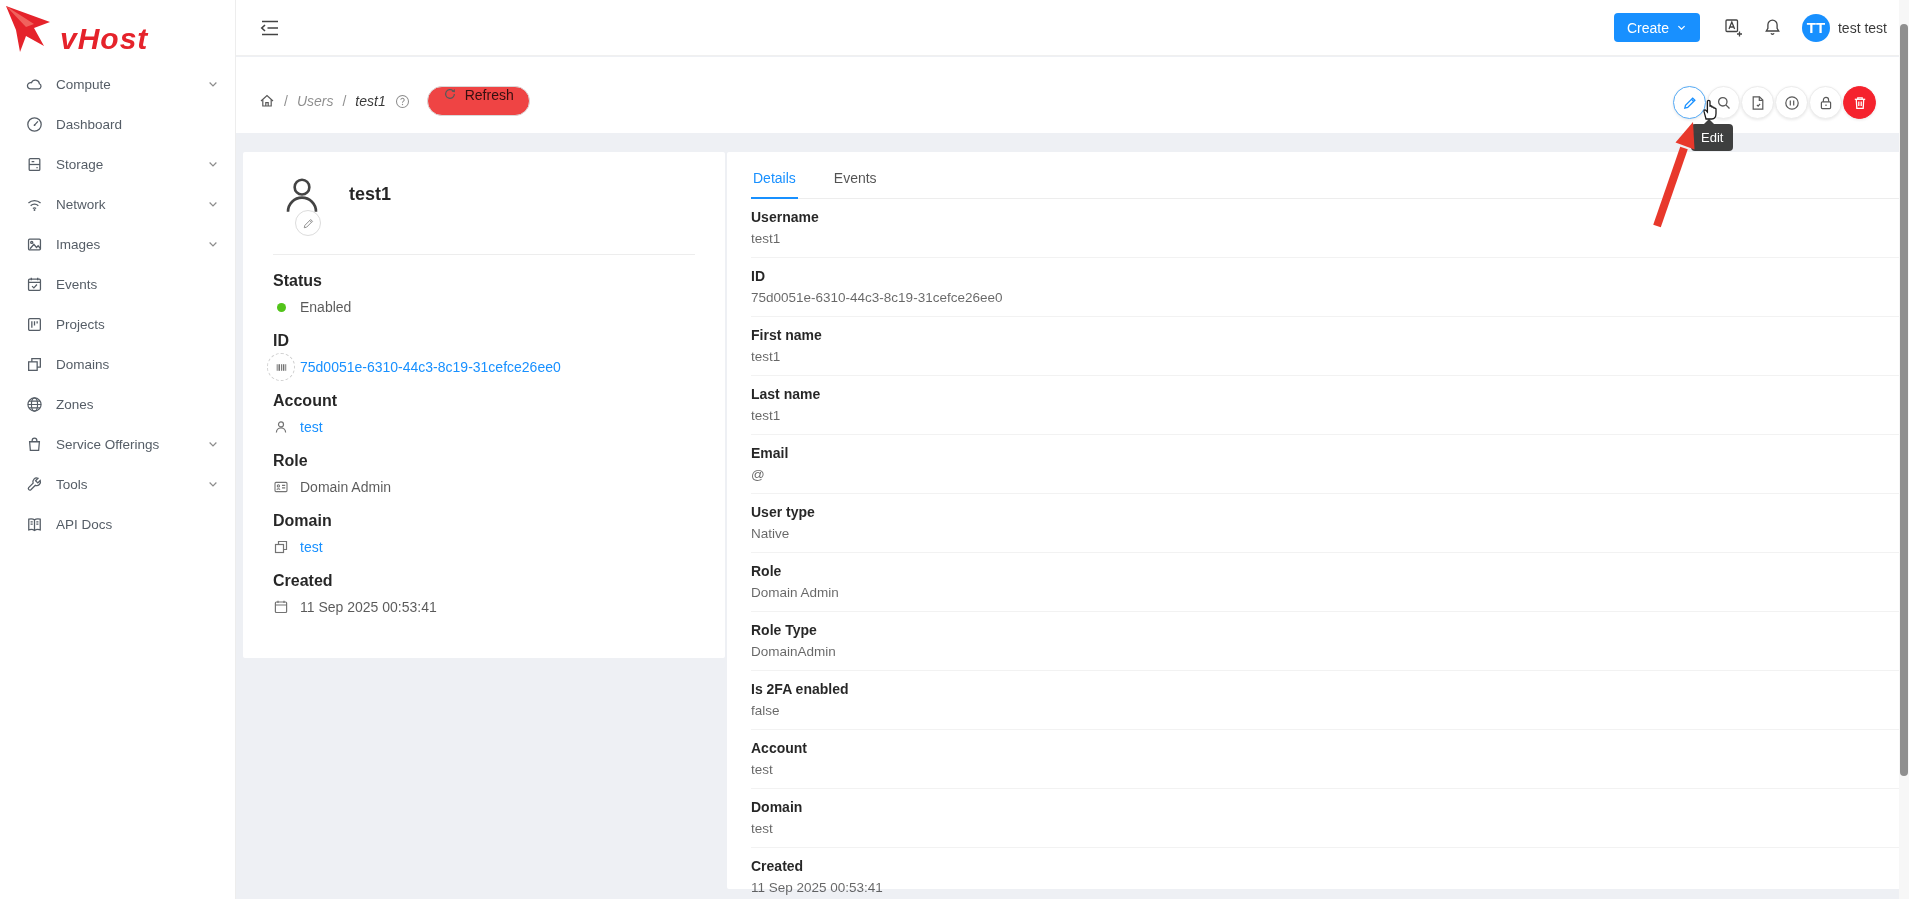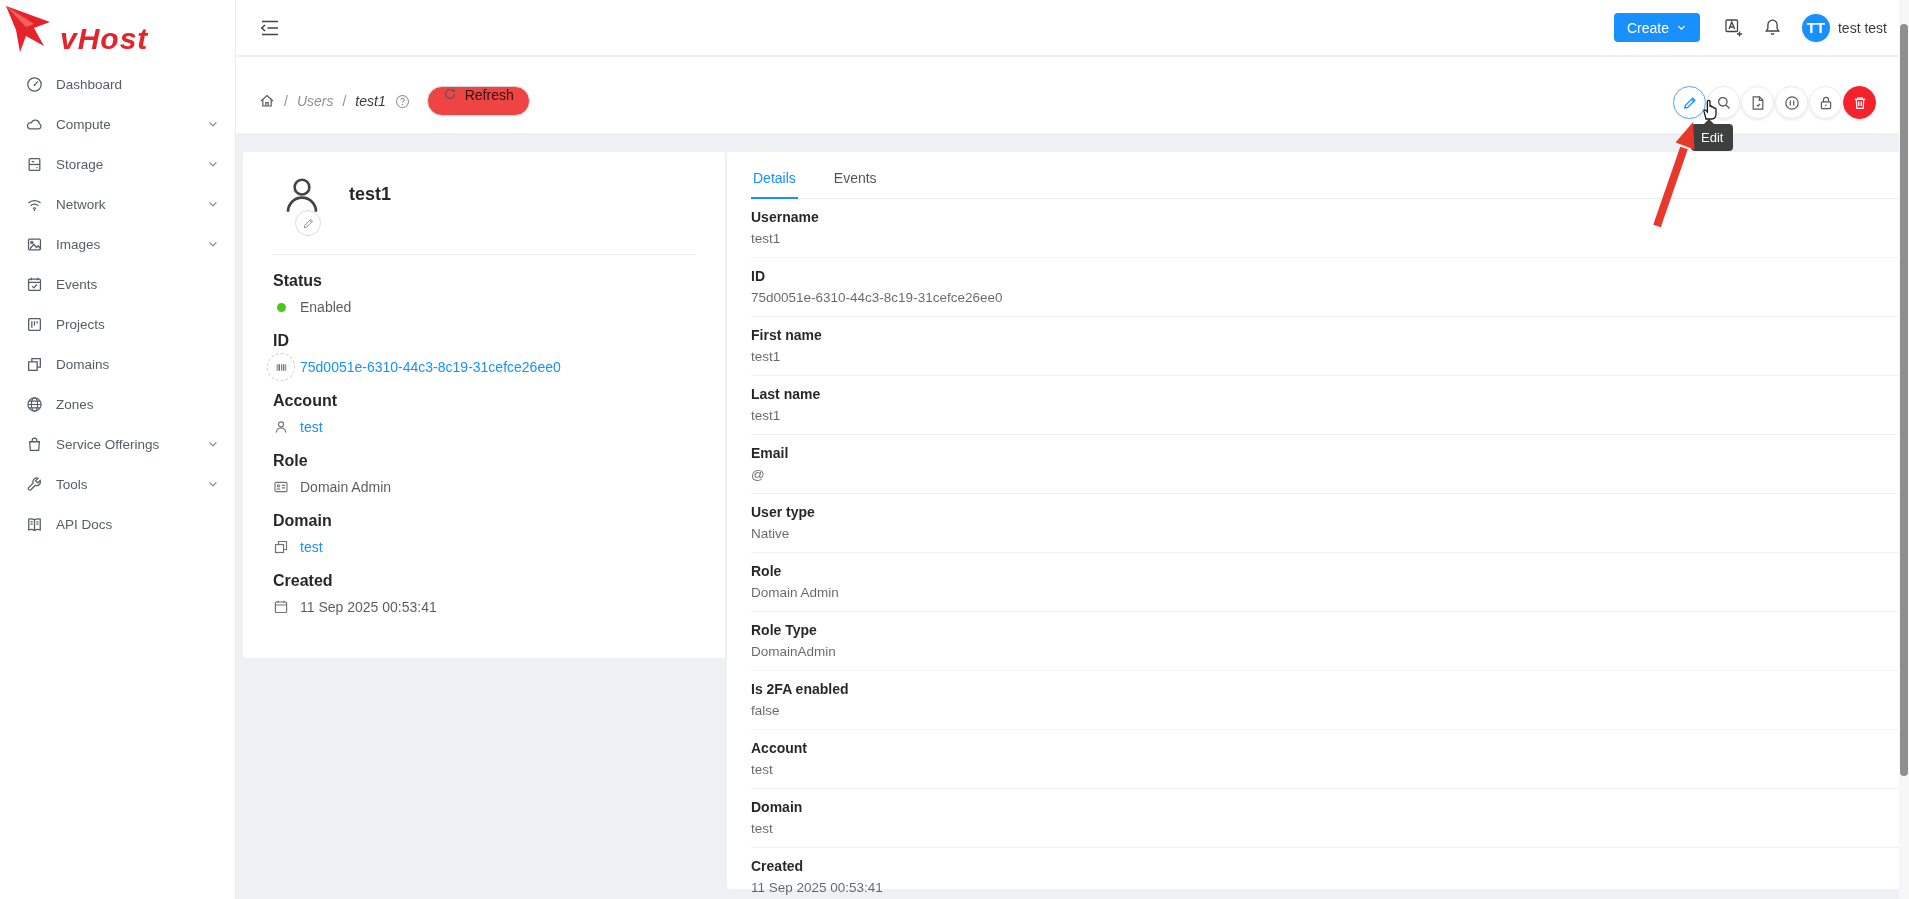--- a/index.html
+++ b/index.html
@@ -109,41 +109,41 @@
         <polygon points="2,4 46,20 30,26 40,44 22,34 16,50 12,28 2,4" fill="#e5232b"></polygon>
         <polygon points="2,4 30,22 22,25 2,4" fill="#f26d66" opacity="0.85"></polygon>
       </svg>
       <span class="logo-text">vHost</span>
     </div>
     <nav class="menu">
 
         <div class="menu-item">
           <span class="mi-icon">
             <svg viewBox="0 0 16 16" fill="none" stroke="currentColor" stroke-width="1.2">
-              <circle cx="8" cy="8" r="6.3"></circle>
-              <path d="M8 8.6L11.2 5"></path>
-              <circle cx="8" cy="8.6" r=".8" fill="currentColor" stroke="none"></circle>
-            </svg>
-          </span>
-          <span class="mi-label">Dashboard</span>
-
-        </div>
-
-        <div class="menu-item">
-          <span class="mi-icon">
-            <svg viewBox="0 0 16 16" fill="none" stroke="currentColor" stroke-width="1.2">
               <path d="M4.6 12.2a3 3 0 1 1 .5-5.9 3.9 3.9 0 0 1 7.5 1 2.6 2.6 0 0 1-.5 4.9z"></path>
             </svg>
           </span>
           <span class="mi-label">Compute</span>
           <span class="mi-chev">
             <svg viewBox="0 0 16 16" fill="none" stroke="currentColor" stroke-width="1.6">
               <path d="M3.5 6l4.5 4.5L12.5 6"></path>
             </svg>
           </span>
+        </div>
+
+        <div class="menu-item">
+          <span class="mi-icon">
+            <svg viewBox="0 0 16 16" fill="none" stroke="currentColor" stroke-width="1.2">
+              <circle cx="8" cy="8" r="6.3"></circle>
+              <path d="M8 8.6L11.2 5"></path>
+              <circle cx="8" cy="8.6" r=".8" fill="currentColor" stroke="none"></circle>
+            </svg>
+          </span>
+          <span class="mi-label">Dashboard</span>
+
         </div>
 
         <div class="menu-item">
           <span class="mi-icon">
             <svg viewBox="0 0 16 16" fill="none" stroke="currentColor" stroke-width="1.2">
               <rect x="3" y="2.4" width="10" height="11.2" rx="1"></rect>
               <path d="M3 8h10"></path>
               <path d="M5.3 5.2h2.5M9.8 11h1.2"></path>
             </svg>
           </span>

